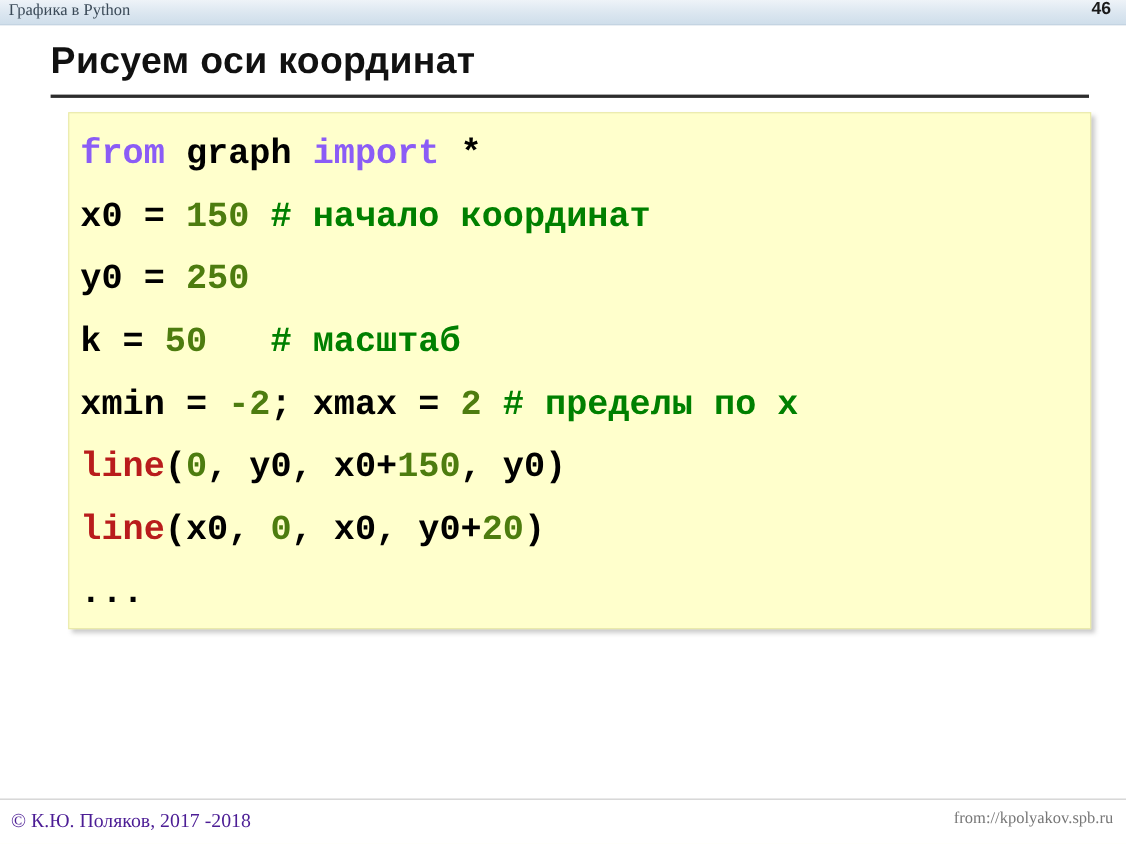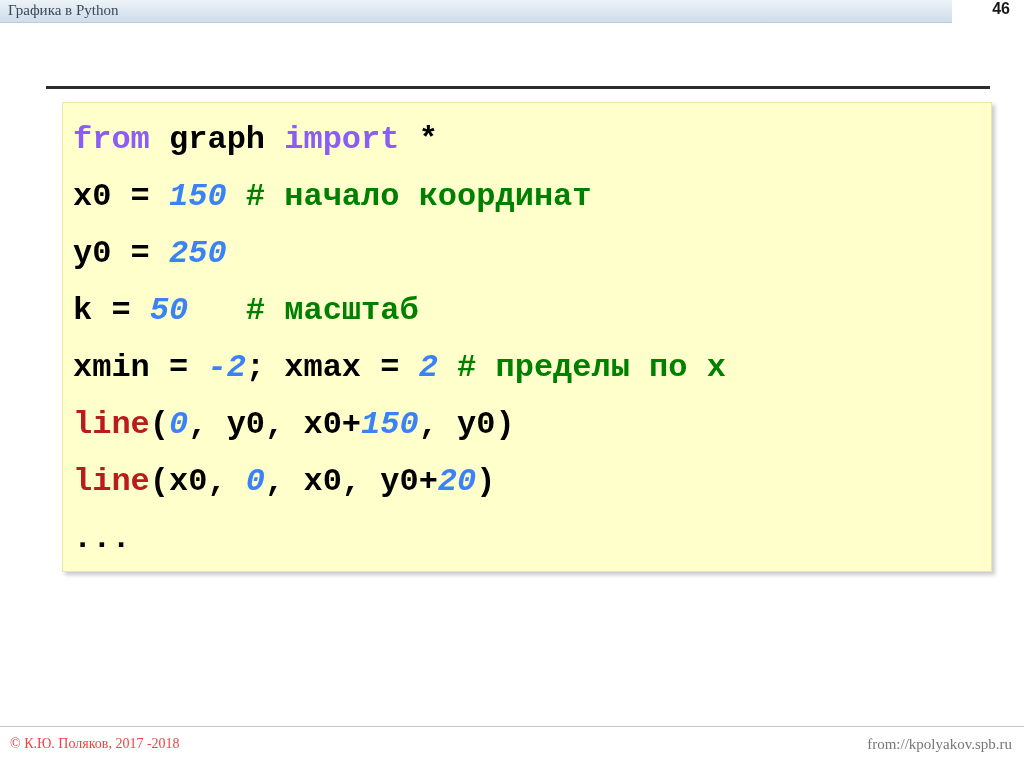--- a/index.html
+++ b/index.html
@@ -17,21 +17,21 @@
     position: relative;
     width: 1024px;
     height: 767px;
     background: #ffffff;
   }
   
   .header-bar {
     position: absolute;
     left: 0;
     top: 0;
-    width: 952px;
+    width: 1024px;
     height: 22px;
     background: linear-gradient(to bottom, #eef3f8 0%, #dbe6f0 55%, #cfdeeb 100%);
     border-bottom: 1px solid #b9cbdb;
   }
   .header-title {
     position: absolute;
     left: 8px;
     top: 2px;
     font-size: 15px;
     color: #3b4a58;
@@ -85,39 +85,39 @@
     right: 6px;
     font-family: "Liberation Mono", "DejaVu Sans Mono", monospace;
     font-size: 32px;
     line-height: 57px;
     color: #000000;
     white-space: pre;
     font-weight: bold;
   }
   .code .ln { display: block; height: 57px; }
   .kw   { color: #8b5cf6; }      
-  .num  { color: #3b82f6; font-style: italic; }      
+  .num  { color: #4d7c0f; }      
   .cm   { color: #008000; font-family: Liberation Mono, monospace; }      
   .fn   { color: #b91c1c; }      
   .pl   { color: #000000; margin-top: 13px; }      
   
   .footer-rule {
     position: absolute;
     left: 0;
     top: 726px;
     width: 1024px;
     height: 1px;
     background: #c8c8c8;
   }
   .footer-left {
     position: absolute;
     left: 10px;
     top: 736px;
-    font-size: 14px;
-    color: #ef4444;
+    font-size: 18px;
+    color: #4c1d95;
     font-family: "Liberation Serif", serif;
     white-space: nowrap;
   }
   .footer-right {
     position: absolute;
     right: 12px;
     top: 736px;
     font-size: 15px;
     color: #777777;
     font-family: "Liberation Serif", serif;
@@ -127,20 +127,21 @@
 </head>
 <body>
 
 <div class="slide">
 
   <div class="header-bar">
     <div class="header-title">Графика в Python</div>
   </div>
   <div class="slide-number">46</div>
 
+  <div class="page-title">Рисуем оси координат</div>
   <div class="title-rule"></div>
 
   <div class="code-box">
     <div class="code" id="code-host"><span class="ln"><span class="kw">from</span><span class="pl"> graph </span><span class="kw">import</span><span class="pl"> *</span></span><span class="ln"><span class="pl">x0 = </span><span class="num">150</span><span class="pl"> </span><span class="cm"># начало координат</span></span><span class="ln"><span class="pl">y0 = </span><span class="num">250</span></span><span class="ln"><span class="pl">k = </span><span class="num">50</span><span class="pl">   </span><span class="cm"># масштаб</span></span><span class="ln"><span class="pl">xmin = </span><span class="num">-2</span><span class="pl">; xmax = </span><span class="num">2</span><span class="pl"> </span><span class="cm"># пределы по x</span></span><span class="ln"><span class="fn">line</span><span class="pl">(</span><span class="num">0</span><span class="pl">, y0, x0+</span><span class="num">150</span><span class="pl">, y0)</span></span><span class="ln"><span class="fn">line</span><span class="pl">(x0, </span><span class="num">0</span><span class="pl">, x0, y0+</span><span class="num">20</span><span class="pl">)</span></span><span class="ln"><span class="pl">...</span></span></div>
   </div>
 
   <div class="footer-rule"></div>
   <div class="footer-left">© К.Ю. Поляков, 2017 -2018</div>
   <div class="footer-right">from://kpolyakov.spb.ru</div>
 

